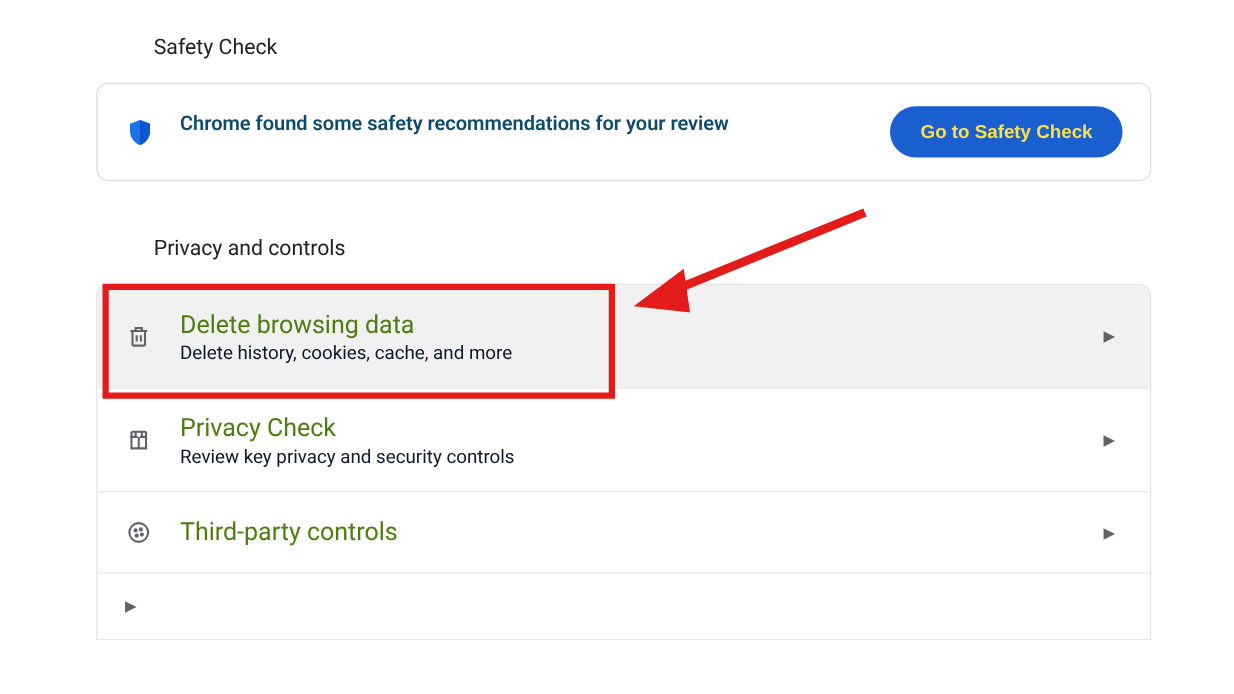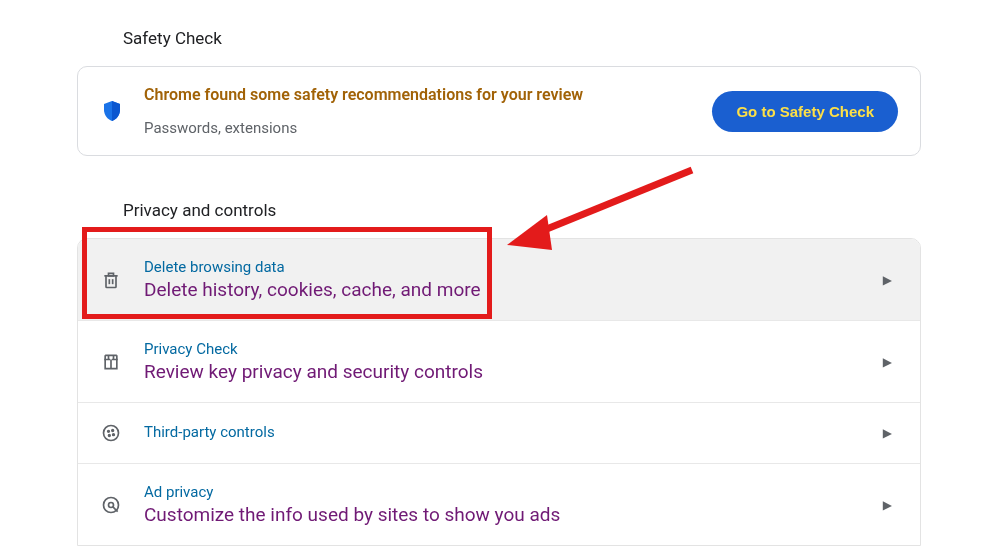--- a/index.html
+++ b/index.html
@@ -41,21 +41,21 @@
       gap: 20px;
     }
     .shield-icon {
       width: 24px;
       height: 24px;
       flex-shrink: 0;
     }
     .safety-text .safety-title {
       font-size: 16px;
       font-weight: 600;
-      color: #a16207;
+      color: #0c4a6e;
       margin-bottom: 15px;
     }
     .safety-text .safety-subtitle {
       font-size: 15px;
       color: #5f6368;
     }
     .safety-button {
       background: #1a5fd0;
       color: #fde047;
       border: none;
@@ -94,28 +94,28 @@
     .item-icon {
       width: 22px;
       height: 22px;
       display: flex;
       align-items: center;
       justify-content: center;
       color: #5f6368;
       flex-shrink: 0;
     }
     .item-text .item-title {
+      font-size: 20px;
+      font-weight: 400;
+      color: #4d7c0f;
+      margin-bottom: 2px;
+    }
+    .item-text .item-subtitle {
       font-size: 15px;
-      font-weight: 400;
-      color: #0369a1;
-      margin-bottom: 2px;
-    }
-    .item-text .item-subtitle {
-      font-size: 19px;
-      color: #701a75;
+      color: #0f172a;
     }
     .chevron {
       color: #5f6368;
       font-size: 12px;
     }
     .red-box {
       position: absolute;
       border: 5px solid #e31b1b;
       pointer-events: none;
       left: 82px;
@@ -137,21 +137,20 @@
   <div class="section-title">Safety Check</div>
 
   <div class="safety-card">
     <div class="safety-left">
       <svg class="shield-icon" viewBox="0 0 24 24">
         <path d="M12 2 L4 5 V11 C4 16 7.5 20.5 12 22 C16.5 20.5 20 16 20 11 V5 Z" fill="#1a73e8"></path>
         <path d="M12 2 L12 22 C16.5 20.5 20 16 20 11 V5 Z" fill="#0b57d0"></path>
       </svg>
       <div class="safety-text">
         <div class="safety-title">Chrome found some safety recommendations for your review</div>
-        <div class="safety-subtitle">Passwords, extensions</div>
       </div>
     </div>
     <button class="safety-button">Go to Safety Check</button>
   </div>
 
   <div class="section-title">Privacy and controls</div>
 
   <div class="privacy-list">
 
     <div class="privacy-item highlighted">
@@ -203,33 +202,20 @@
           </svg>
         </div>
         <div class="item-text">
           <div class="item-title">Third-party controls</div>
         </div>
       </div>
       <div class="chevron">▶</div>
     </div>
 
     <div class="privacy-item">
-      <div class="item-left">
-        <div class="item-icon">
-          <svg viewBox="0 0 24 24" width="20" height="20" fill="none" stroke="#5f6368" stroke-width="2">
-            <circle cx="12" cy="12" r="9"></circle>
-            <circle cx="12" cy="12" r="3"></circle>
-            <path d="M14 14 l6 6"></path>
-          </svg>
-        </div>
-        <div class="item-text">
-          <div class="item-title">Ad privacy</div>
-          <div class="item-subtitle">Customize the info used by sites to show you ads</div>
-        </div>
-      </div>
       <div class="chevron">▶</div>
     </div>
 
   </div>
 </div>
 
 <div class="red-box"></div>
 
 <svg class="arrow-svg" width="220" height="100" viewBox="0 0 220 100">
   <line x1="200" y1="10" x2="40" y2="75" stroke="#e31b1b" stroke-width="7"></line>

